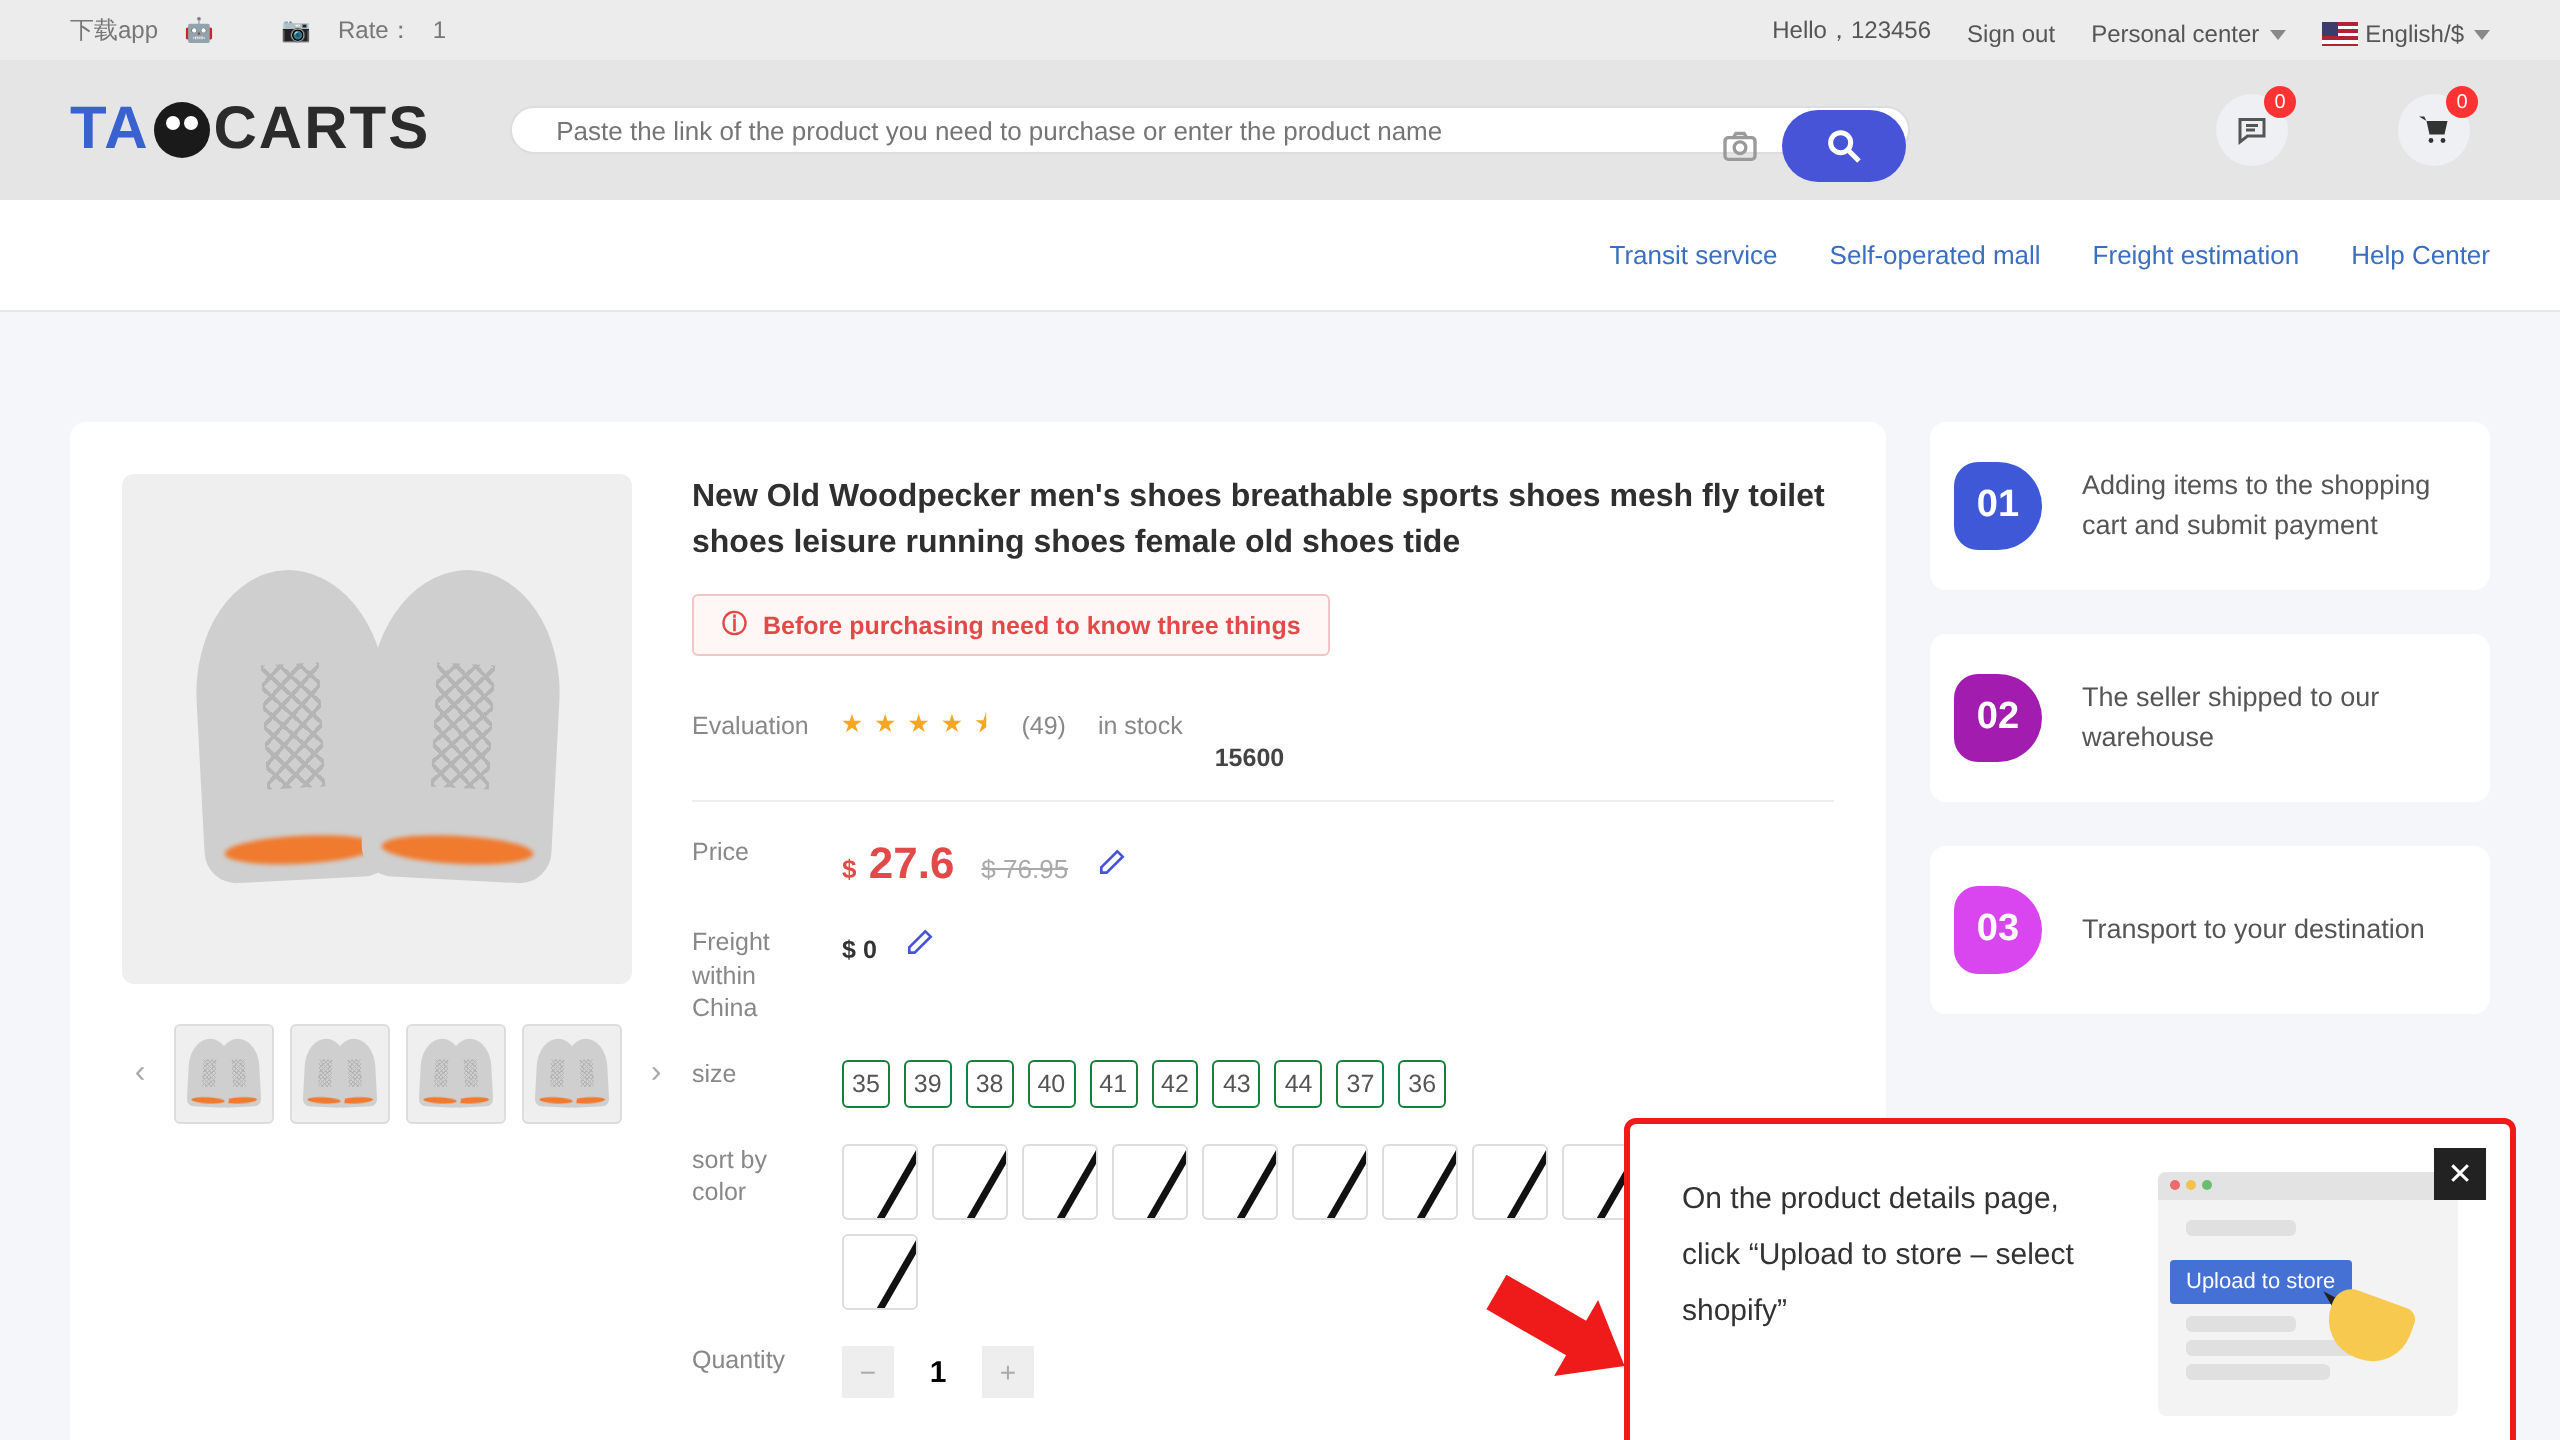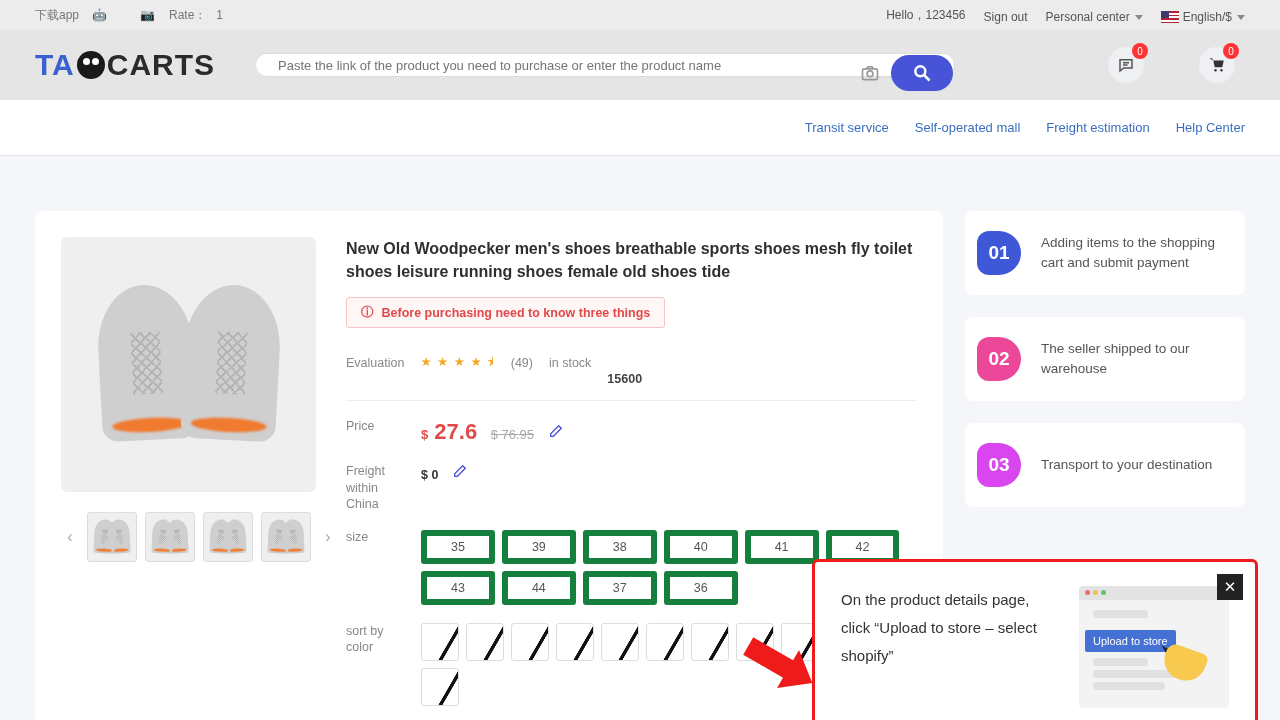--- a/index.html
+++ b/index.html
@@ -68,41 +68,41 @@
   .stars{color:#f5a623;letter-spacing:1px;}
   .evalrow b{color:#444;margin-top:32px;}
 
   .attr{display:grid;grid-template-columns:65px 1fr;gap:18px 10px;margin-top:18px;font-size:12.5px;color:#888;align-items:start;}
   .price-now{color:#e24a4a;font-weight:bold;font-size:22px;}
   .price-now small{font-size:13px;font-weight:bold;}
   .price-old{color:#aaa;text-decoration:line-through;margin-left:10px;font-size:13px;}
   .editico{display:inline-block;margin-left:10px;color:#4854d8;cursor:pointer;}
 
   .chips{display:flex;flex-wrap:wrap;gap:7px;}
-  .chip{border:6px solid #15803d;border-radius:3px;padding:4px 24px;font-size:12.5px;color:#555;cursor:pointer;}
+  .chip{border:1px solid #15803d;border-radius:3px;padding:4px 4px;font-size:12.5px;color:#555;cursor:pointer;}
   .swatch{width:38px;height:38px;border:1px solid #ddd;border-radius:3px;background:linear-gradient(120deg,#fff 65%,#111 66% 72%,#fff 73%);cursor:pointer;}
 
   .qty{display:flex;align-items:center;gap:0;}
   .qbtn{width:26px;height:26px;background:#eee;color:#aaa;border:none;cursor:pointer;font-size:14px;}
   .qval{width:44px;height:26px;text-align:center;font-size:15px;border:none;font-weight:bold;}
 
   .actions{margin-top:24px;display:flex;gap:14px;align-items:center;}
   .btn{height:36px;padding:0 18px;border-radius:4px;font-size:13.5px;font-weight:bold;cursor:pointer;}
   .btn-outline{background:#fff;color:#4854d8;border:1px solid #4854d8;}
   .btn-primary{background:#4854d8;color:#fff;border:none;}
   .btn-green{background:#079666;color:#fff;border:none;}
   .upwrap{border:3px solid #ef1b1b;border-radius:8px;padding:4px 5px;}
   .help{color:#4854d8;font-size:18px;cursor:pointer;}
 
   
   .steps{width:280px;display:flex;flex-direction:column;gap:22px;}
   .step{background:#fff;border-radius:8px;padding:22px 22px 22px 76px;position:relative;font-size:13.5px;color:#555;line-height:1.45;min-height:84px;display:flex;align-items:center;}
   .stepnum{position:absolute;left:12px;top:50%;transform:translateY(-50%);width:44px;height:44px;border-radius:12px 50% 50% 12px;color:#fff;font-weight:bold;font-size:19px;display:flex;align-items:center;justify-content:center;}
   .sn1{background:#3e58d8;}
-  .sn2{background:#ec4899;}
+  .sn2{background:#a21caf;}
   .sn3{background:#d946ef;}
 
   
   .bigarrow{position:absolute;left:745px;top:648px;transform:rotate(30deg);}
   .bigarrow .shaft{width:48px;height:20px;background:#ef1b1b;}
   .bigarrow .head{width:0;height:0;border-top:22px solid transparent;border-bottom:22px solid transparent;border-left:28px solid #ef1b1b;position:absolute;left:46px;top:-12px;}
 
   
   .callout{position:absolute;left:812px;top:559px;width:446px;height:170px;border:3px solid #ef1b1b;border-radius:6px;background:#fff;padding:24px 26px;display:flex;gap:22px;align-items:flex-start;}
   .callout .txt{flex:1;font-size:15px;color:#333;line-height:1.85;}

